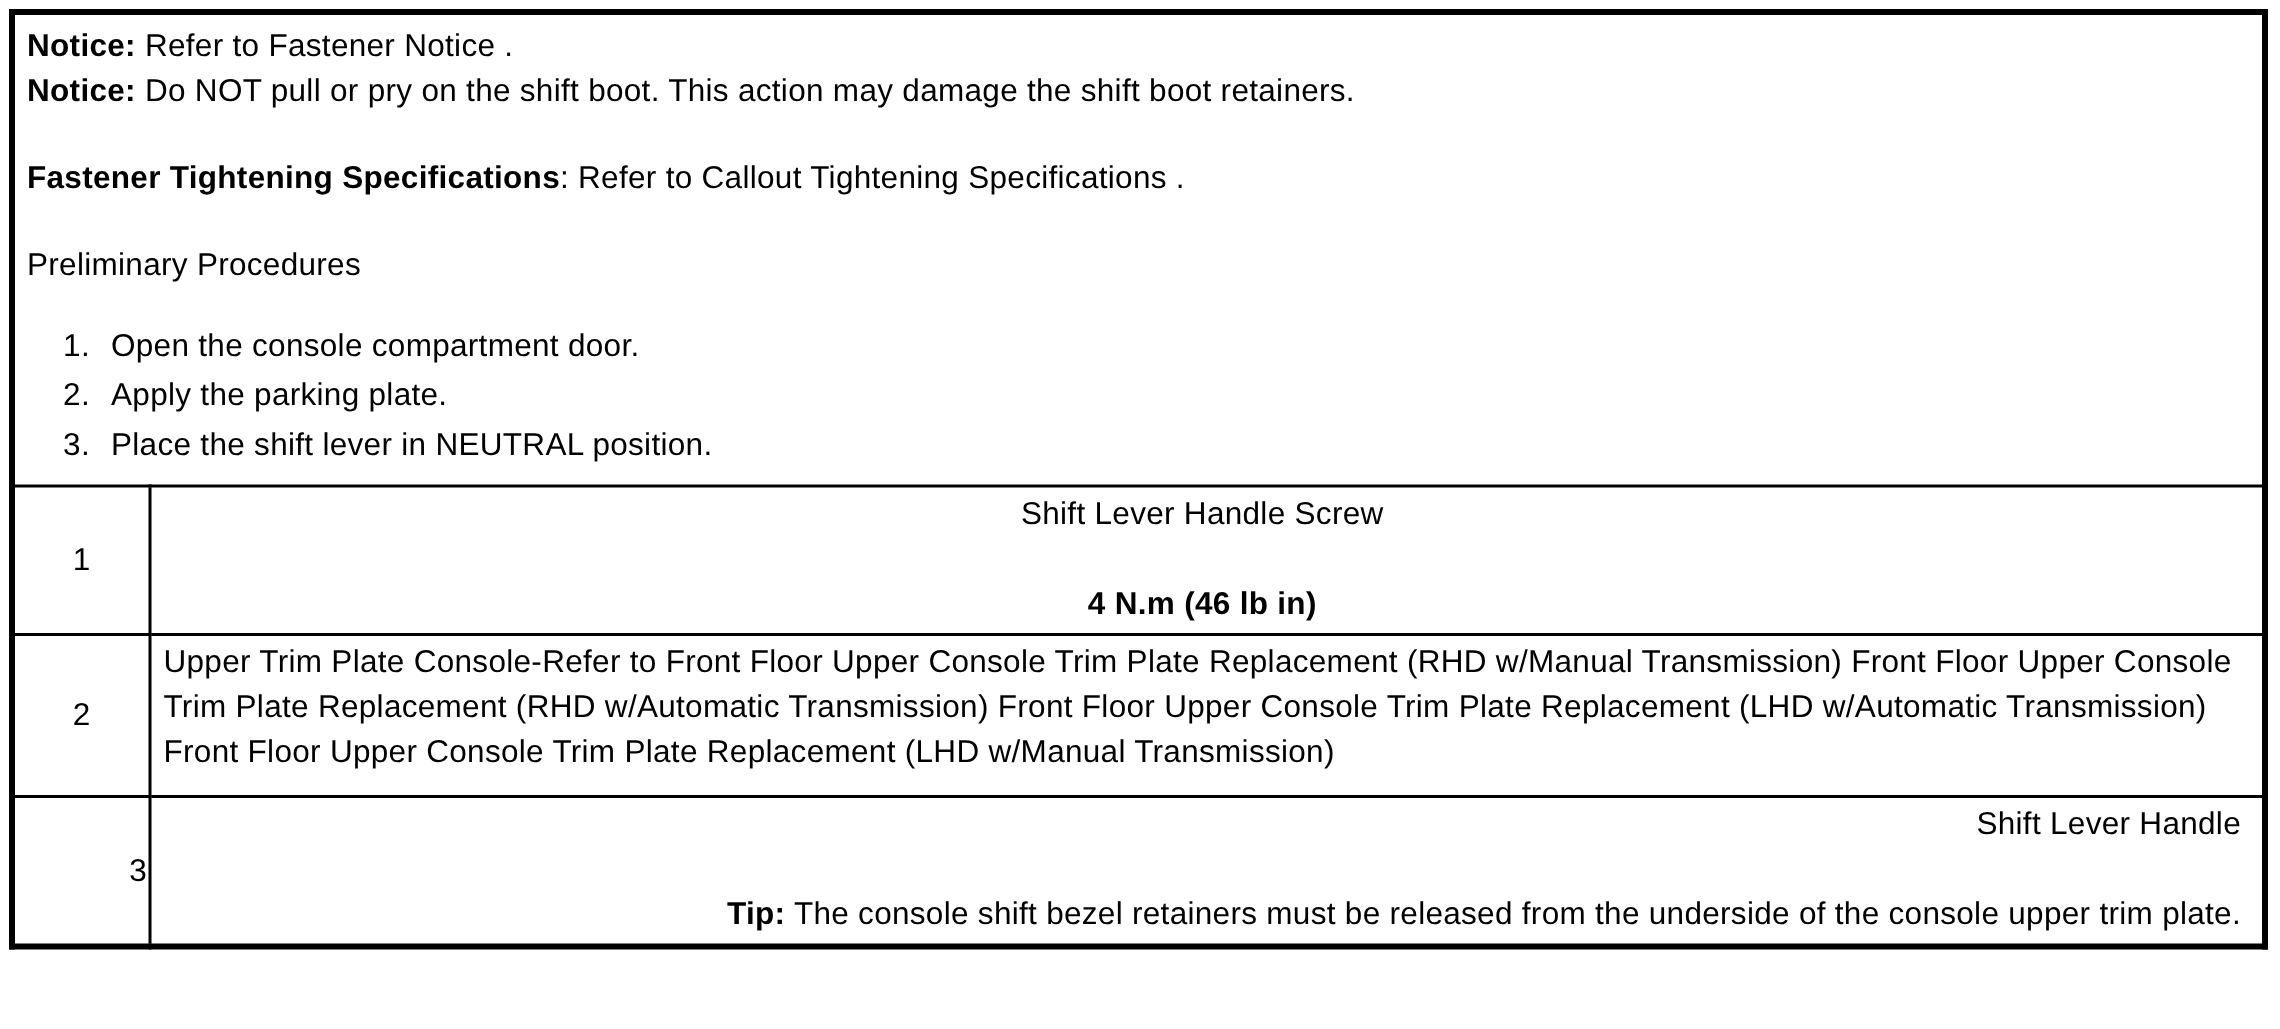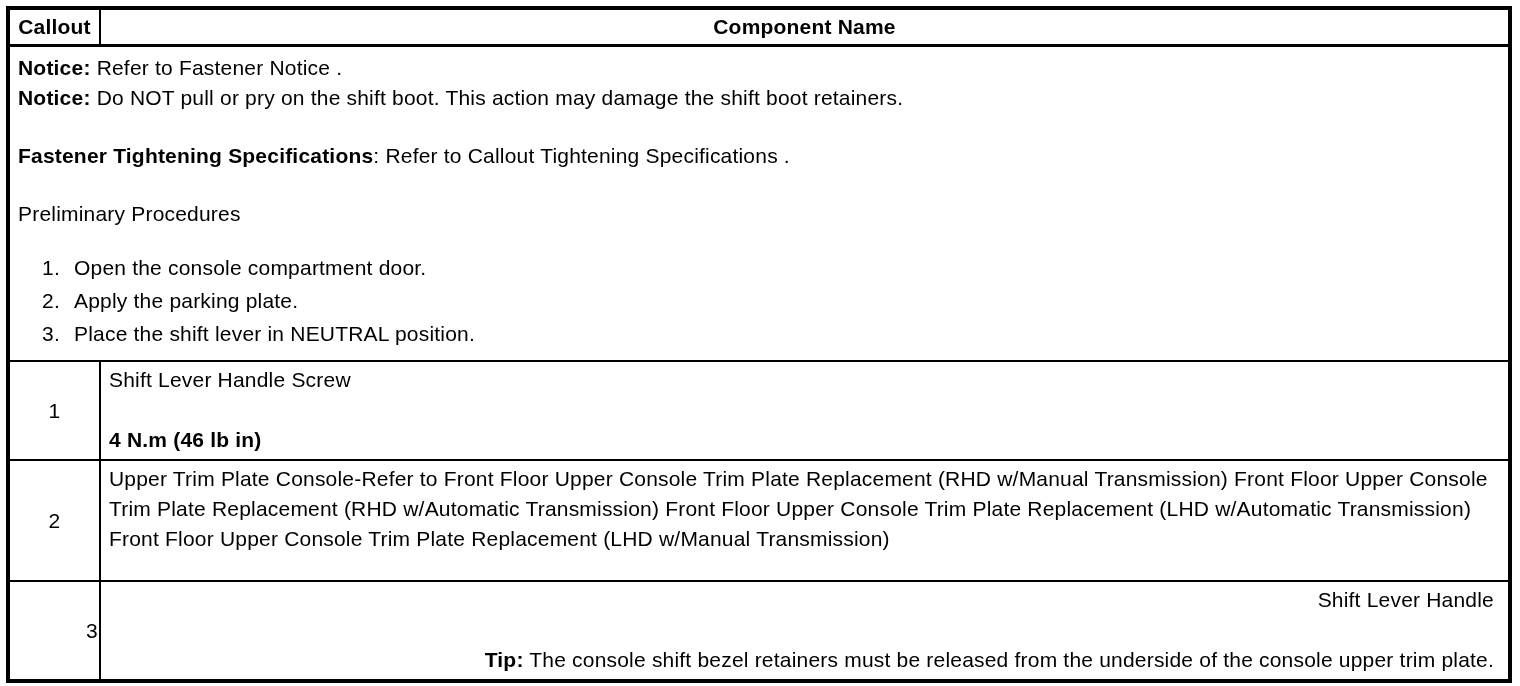--- a/index.html
+++ b/index.html
@@ -43,22 +43,22 @@
     vertical-align: top;
   }
   td.callout-cell {
     text-align: center;
     vertical-align: middle;
   }
   td.content-cell {
     vertical-align: top;
     padding: 3px 14px 4px 8px;
   }
-  tr.row-1 td { height: 96px; }
-  tr.row-2 td { height: 121px; }
+  tr.row-1 td { height: 96px; text-align: center; }
+  tr.row-2 td { height: 108px; }
   tr.row-3 td { height: 94px; text-align: right; }
   p { margin: 0; }
   .gap-top { margin-top: 28px; }
   .prelim-title {
     font-weight: normal;
     margin-top: 28px;
   }
   ol.steps {
     margin: 22px 0 0 0;
     padding-left: 48px;
@@ -78,24 +78,20 @@
 </style>
 </head>
 <body>
 
 <table class="doc-table">
   <colgroup>
     <col class="callout-col">
     <col>
   </colgroup>
   <tbody>
-    <tr class="header-row">
-      <th>Callout</th>
-      <th>Component Name</th>
-    </tr>
 
     <tr>
       <td class="notice-cell" colspan="2">
         <p><b>Notice:</b> <span>Refer to Fastener Notice .</span></p>
         <p><b>Notice:</b> <span>Do NOT pull or pry on the shift boot. This action may damage the shift boot retainers.</span></p>
         <p class="gap-top"><b>Fastener Tightening Specifications</b><span>: Refer to Callout Tightening Specifications .</span></p>
         <p class="prelim-title">Preliminary Procedures</p>
         <ol class="steps">
           <li>Open the console compartment door.</li>
           <li>Apply the parking plate.</li>

